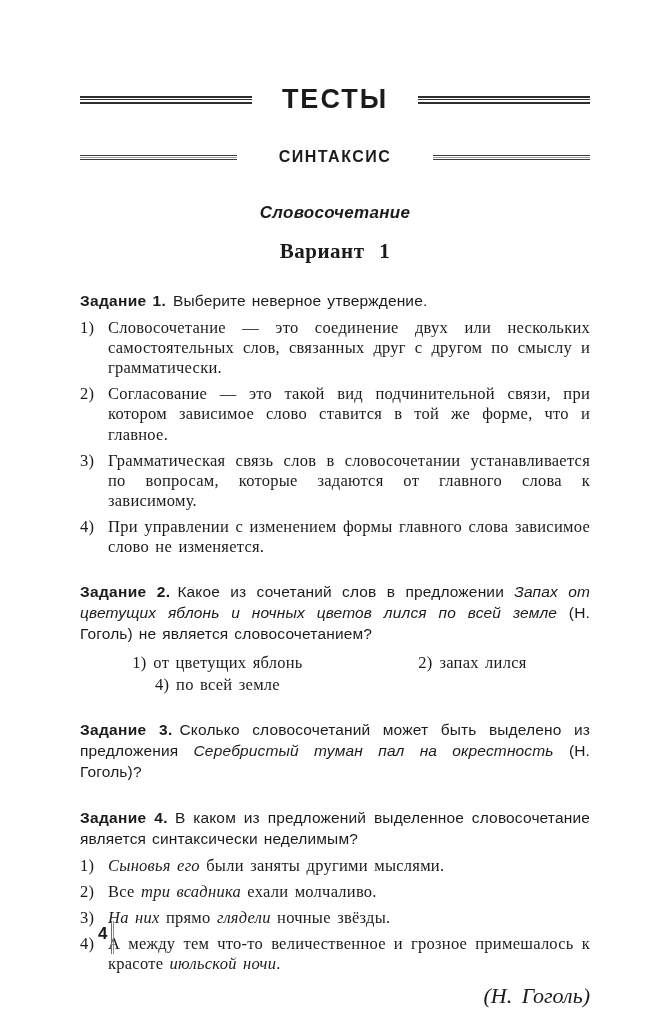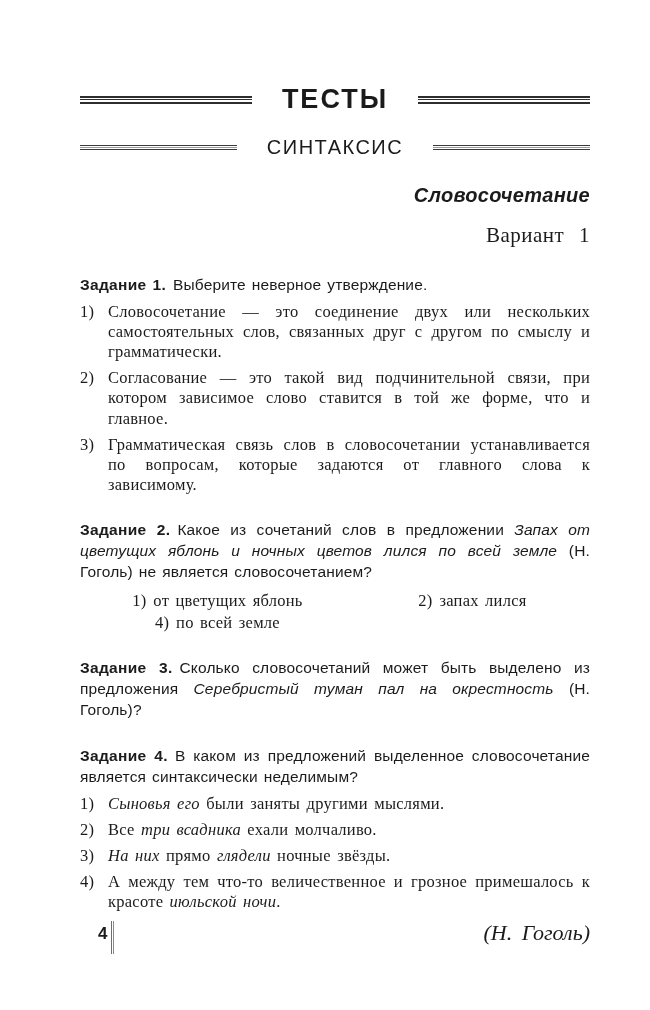--- a/index.html
+++ b/index.html
@@ -45,41 +45,41 @@
   h1.t-title {
     margin: 0;
     font-family: "Liberation Sans", sans-serif;
     font-weight: bold;
     font-size: 27px;
     letter-spacing: 2px;
     white-space: nowrap;
   }
   .row-section { margin-top: 21px; }
   h2.s-title {
-    margin: 0;
-    font-family: "Liberation Sans", sans-serif;
-    font-weight: normal;
-    font-size: 20px;
+    margin: 12px;
+    font-family: "Liberation Sans", sans-serif;
+    font-weight: bold;
+    font-size: 16px;
     letter-spacing: 1.5px;
     white-space: nowrap;
   }
   h3.subsection {
     margin: 25px 0 16px 0;
-    text-align: right;
+    text-align: center;
     font-family: "Liberation Sans", sans-serif;
     font-weight: bold;
     font-style: italic;
-    font-size: 20px;
+    font-size: 17px;
     letter-spacing: 0.3px;
   }
   .variant {
     margin-top: 16px;
-    text-align: right;
-    font-family: "Liberation Serif", serif;
-    font-weight: normal;
+    text-align: center;
+    font-family: "Liberation Serif", serif;
+    font-weight: bold;
     font-size: 21px;
     letter-spacing: 0.5px;
     word-spacing: 9px;
   }
 
   
   .task { margin-top: 25px; }
   .task.first { margin-top: 27px; }
   .prompt {
     margin: 0;
@@ -173,20 +173,21 @@
   <h3 class="subsection">Словосочетание</h3>
 
   <div class="variant">Вариант 1</div>
 
   <section class="task first">
     <p class="prompt"><b class="tlabel">Задание 1.</b><span><span>Выберите неверное утверждение.</span></span></p>
     <div class="items">
         <div class="item"><span class="num">1)</span><span>Словосочетание — это соединение двух или несколь­ких самостоятельных слов, связанных друг с другом по смыслу и грамматически.</span></div>
         <div class="item"><span class="num">2)</span><span>Согласование — это такой вид подчинительной связи, при котором зависимое слово ставится в той же форме, что и главное.</span></div>
         <div class="item"><span class="num">3)</span><span>Грамматическая связь слов в словосочетании устанавли­вается по вопросам, которые задаются от главного слова к зависимому.</span></div>
+        <div class="item"><span class="num">4)</span><span>При управлении с изменением формы главного слова зависимое слово не изменяется.</span></div>
       </div>
   </section>
 
   <section class="task">
     <p class="prompt"><b class="tlabel">Задание 2.</b><span><span>Какое из сочетаний слов в предложении </span><i>Запах от цве­тущих яблонь и ночных цветов лился по всей земле</i><span> (Н. Гоголь) не является словосочетанием?</span></span></p>
     <div class="items cols2">
         <div class="item"><span class="num">1)</span><span>от цветущих яблонь</span></div>
         <div class="item"><span class="num">2)</span><span>запах лился</span></div>
         <div class="item"><span class="num">4)</span><span>по всей земле</span></div>
       </div>

